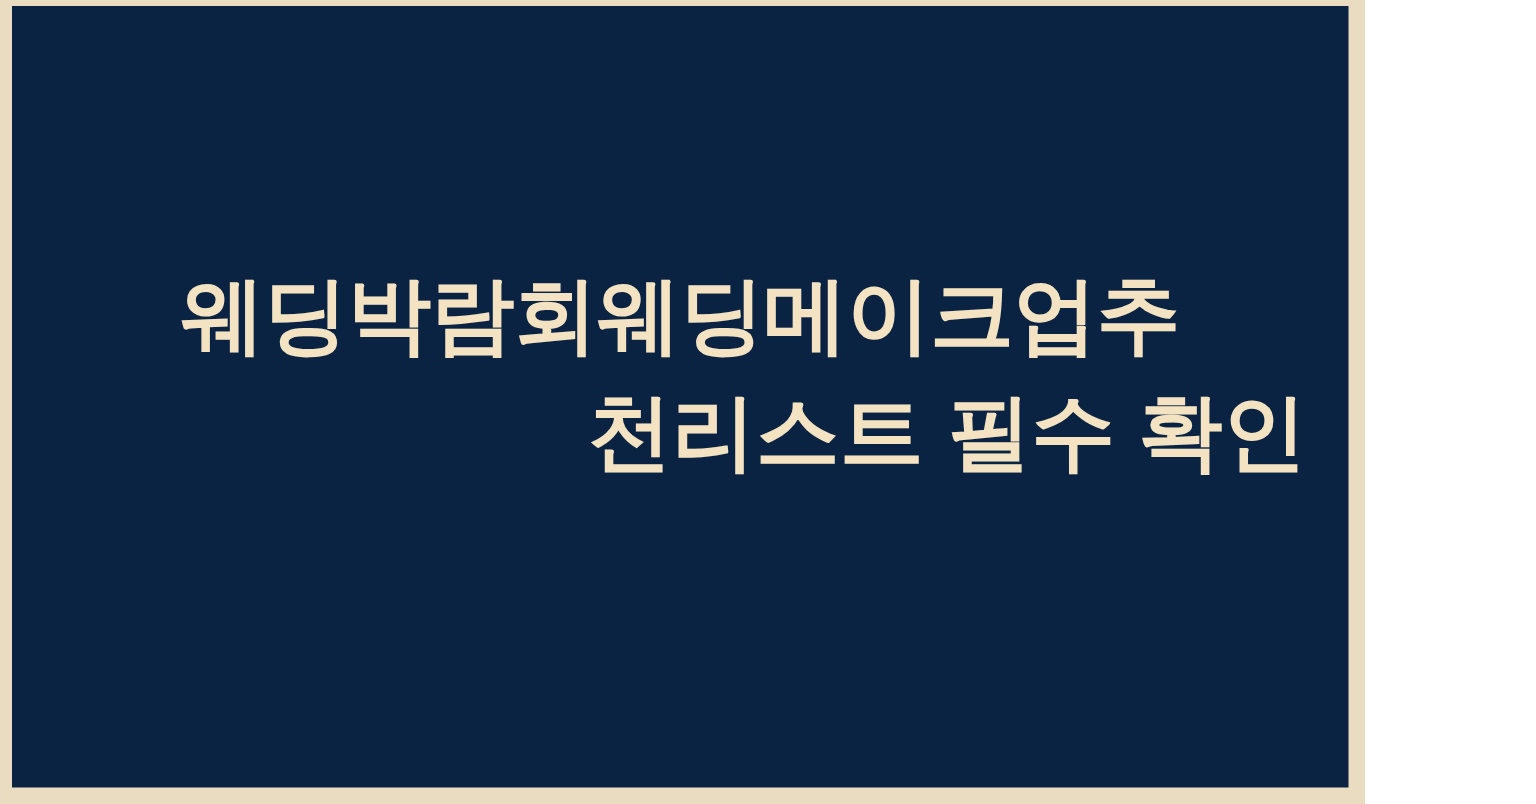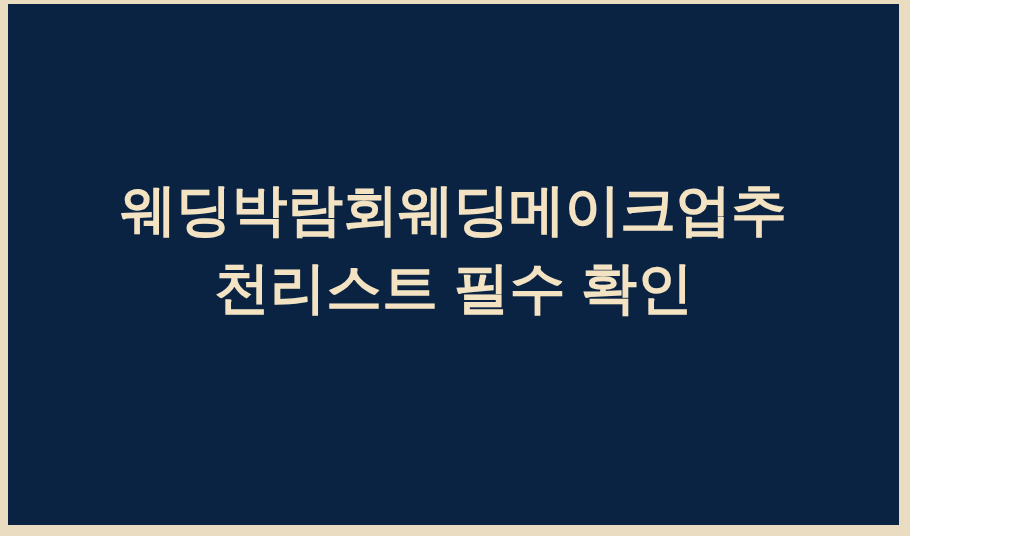--- a/index.html
+++ b/index.html
@@ -56,20 +56,21 @@
     font-family: "Liberation Sans", "DejaVu Sans", sans-serif;
     font-weight: 700;
     font-size: 56px;
     line-height: 78px;
     letter-spacing: -0.5px;
     white-space: nowrap;
   }
 
   .headline-line.line-2 {
     letter-spacing: 0px;
+    text-align: right;
   }
 </style>
 </head>
 <body>
 
 <div class="thumbnail-card">
 
   <div class="canvas">
 
     <div class="headline">

